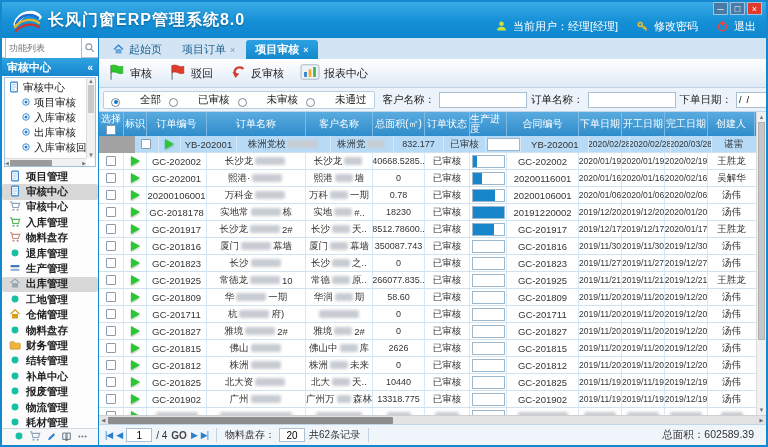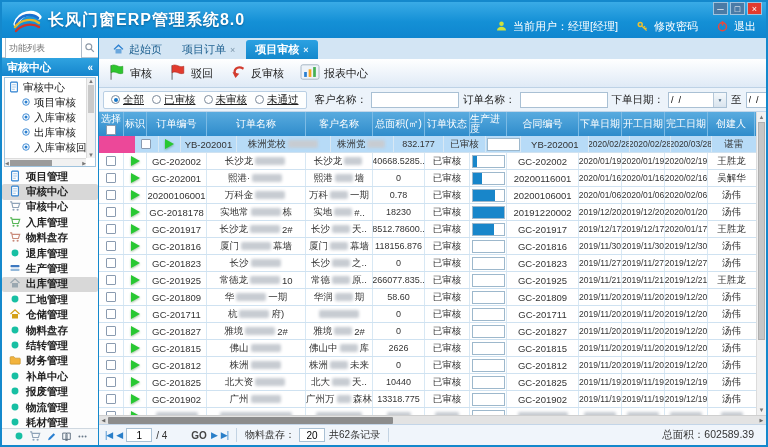--- a/index.html
+++ b/index.html
@@ -66,31 +66,31 @@
   .toolbar { height:29px; background:linear-gradient(#ffffff,#dfeaf6); border-bottom:1px solid #bdd2e6;
              display:flex; align-items:center; padding:0 8px; gap:16px; }
   .tbtn { display:flex; align-items:center; gap:4px; font-size:11px; color:#222; cursor:default; }
 
   
   .filterbar { height:24px; background:#ecf3fa; border-bottom:1px solid #c3d6e9; display:flex;
                align-items:center; padding:0 4px; gap:4px; font-size:10.5px; color:#222;
                white-space:nowrap; overflow:hidden; }
   .radiobox { display:flex; align-items:center; gap:8px; background:#fdfefe; border:1px solid #b9cfe4;
               border-radius:2px; height:18px; padding:0 7px; margin-right:4px; }
-  .radio { display:flex; align-items:center; gap:3px;text-decoration:underline; }
+  .radio { display:flex; align-items:flex-end; gap:20px; }
   .rdot { width:9px; height:9px; border:1px solid #7c8a9a; border-radius:50%; background:#fff; position:relative; }
   .rdot.on::after { content:""; position:absolute; inset:1.5px; border-radius:50%; background:#1576c8; }
   .filterbar input.txt { width:88px; height:16px; border:1px solid #a9c0d4; font-size:10px; padding:0 2px; background:#fff; }
   .combo { display:inline-flex; height:16px; border:1px solid #a9c0d4; background:#fff; }
   .combo input { width:44px; border:0; font-size:9px; padding:0 2px; }
   .combo .dd { width:13px; background:linear-gradient(#f4f8fb,#d9e4ee); border-left:1px solid #b6c8d8;
                font-size:5px; color:#4a6a86; display:flex; align-items:center; justify-content:center; }
 
   
-  .grid { position:relative; flex:1; min-height:0; background:#ec4899; }
+  .grid { position:relative; flex:1; min-height:0; background:#a3a3a3; }
   .ghead { display:flex; height:24px; background:linear-gradient(#59abdf,#2f8ccb);
            color:#fff; font-size:10px; }
   .ghead .th { display:flex; flex-direction:column; align-items:center; justify-content:center;
                border-right:1px solid #7cbbe5; line-height:10px; overflow:hidden; }
   .gbody { position:absolute; top:24px; left:0; right:10px; bottom:0; overflow:hidden; }
   .tr { display:flex; height:17px; background:#fff; border-bottom:1px solid #cfe2f1; }
   .tr.selected { background:#b7dbf7;margin-left:36px; }
   .td { display:flex; align-items:center; justify-content:center; border-right:1px solid #d8e8f4;
         font-size:9.5px; color:#333; overflow:hidden; white-space:nowrap; }
   .td.date { font-size:8.5px; }
@@ -114,21 +114,21 @@
   
   .hscroll { height:9px; background:#e3e3e3; border-top:1px solid #cfcfcf; display:flex; align-items:center;
              font-size:5px; color:#666; }
   .hscroll .arr { width:9px; text-align:center; }
   .hscroll .thumb { width:285px; height:7px; background:#8c8c8c; border-radius:1px; }
   .pager { height:21px; background:#f0f5fb; border-top:1px solid #c3d5e8; display:flex;
            align-items:center; padding:0 6px; gap:4px; font-size:10px; color:#2a6ea8; }
   .pager .nav { color:#2a7fc9; font-size:9px; letter-spacing:-1px; cursor:default; }
   .pager input { width:26px; height:14px; border:1px solid #a9c0d4; font-size:10px; text-align:center; }
   .pager .sep { width:1px; height:14px; background:#c3d3e3; margin:0 4px; }
-  .pager .go { font-weight:bold; color:#444; font-size:10px;margin-left:20px; }
+  .pager .go { font-weight:bold; color:#444; font-size:10px; }
   .pager .dark { color:#333; }
   .pager .total { margin-left:auto; margin-right:6px; color:#333; font-size:10.5px; }
 </style>
 </head>
 <body>
 
 <div class="app">
 
   <div class="titlebar">
     <span class="logo">
@@ -304,29 +304,29 @@
             <span>仓储管理</span>
           </div>
           <div class="sb-item">
             <span><svg width="12" height="12" viewBox="0 0 16 16">
                 <circle cx="8" cy="8" r="4.6" fill="#17bfa3"></circle>
               </svg></span>
             <span>物料盘存</span>
           </div>
           <div class="sb-item">
             <span><svg width="12" height="12" viewBox="0 0 16 16">
+                <path d="M1.5 4.5a1 1 0 0 1 1-1h4l1.5 2h6a1 1 0 0 1 1 1v6a1 1 0 0 1-1 1h-11.5a1 1 0 0 1-1-1z" fill="#f2b33d" stroke="#c08a1e" stroke-width=".8"></path>
+              </svg></span>
+            <span>财务管理</span>
+          </div>
+          <div class="sb-item">
+            <span><svg width="12" height="12" viewBox="0 0 16 16">
                 <circle cx="8" cy="8" r="4.6" fill="#17bfa3"></circle>
               </svg></span>
             <span>结转管理</span>
-          </div>
-          <div class="sb-item">
-            <span><svg width="12" height="12" viewBox="0 0 16 16">
-                <path d="M1.5 4.5a1 1 0 0 1 1-1h4l1.5 2h6a1 1 0 0 1 1 1v6a1 1 0 0 1-1 1h-11.5a1 1 0 0 1-1-1z" fill="#f2b33d" stroke="#c08a1e" stroke-width=".8"></path>
-              </svg></span>
-            <span>财务管理</span>
           </div>
           <div class="sb-item">
             <span><svg width="12" height="12" viewBox="0 0 16 16">
                 <circle cx="8" cy="8" r="4.6" fill="#17bfa3"></circle>
               </svg></span>
             <span>补单中心</span>
           </div>
           <div class="sb-item">
             <span><svg width="12" height="12" viewBox="0 0 16 16">
                 <circle cx="8" cy="8" r="4.6" fill="#17bfa3"></circle>
@@ -640,21 +640,21 @@
             <div class="tr">
               <div class="td c-sel">
                 <span class="cb"></span>
               </div>
               <div class="td c-flag">
                 <span class="play"></span>
               </div>
               <div class="td c-no">GC-201816</div>
               <div class="td c-name">厦门<span class="redacted" style="width:30px"></span>幕墙</div>
               <div class="td c-cust">厦门<span class="redacted" style="width:18px"></span>幕墙</div>
-              <div class="td c-area area">118156.876</div>
+              <div class="td c-area area">350087.743</div>
               <div class="td c-status">已审核</div>
               <div class="td c-prog">
                 <span class="pbox">
                   <span class="pfill" style="width:0%;display:block"></span>
                 </span>
               </div>
               <div class="td c-contract">GC-201816</div>
               <div class="td c-date date">2019/11/30</div>
               <div class="td c-date date">2019/11/30</div>
               <div class="td c-date date">2019/12/30</div>

